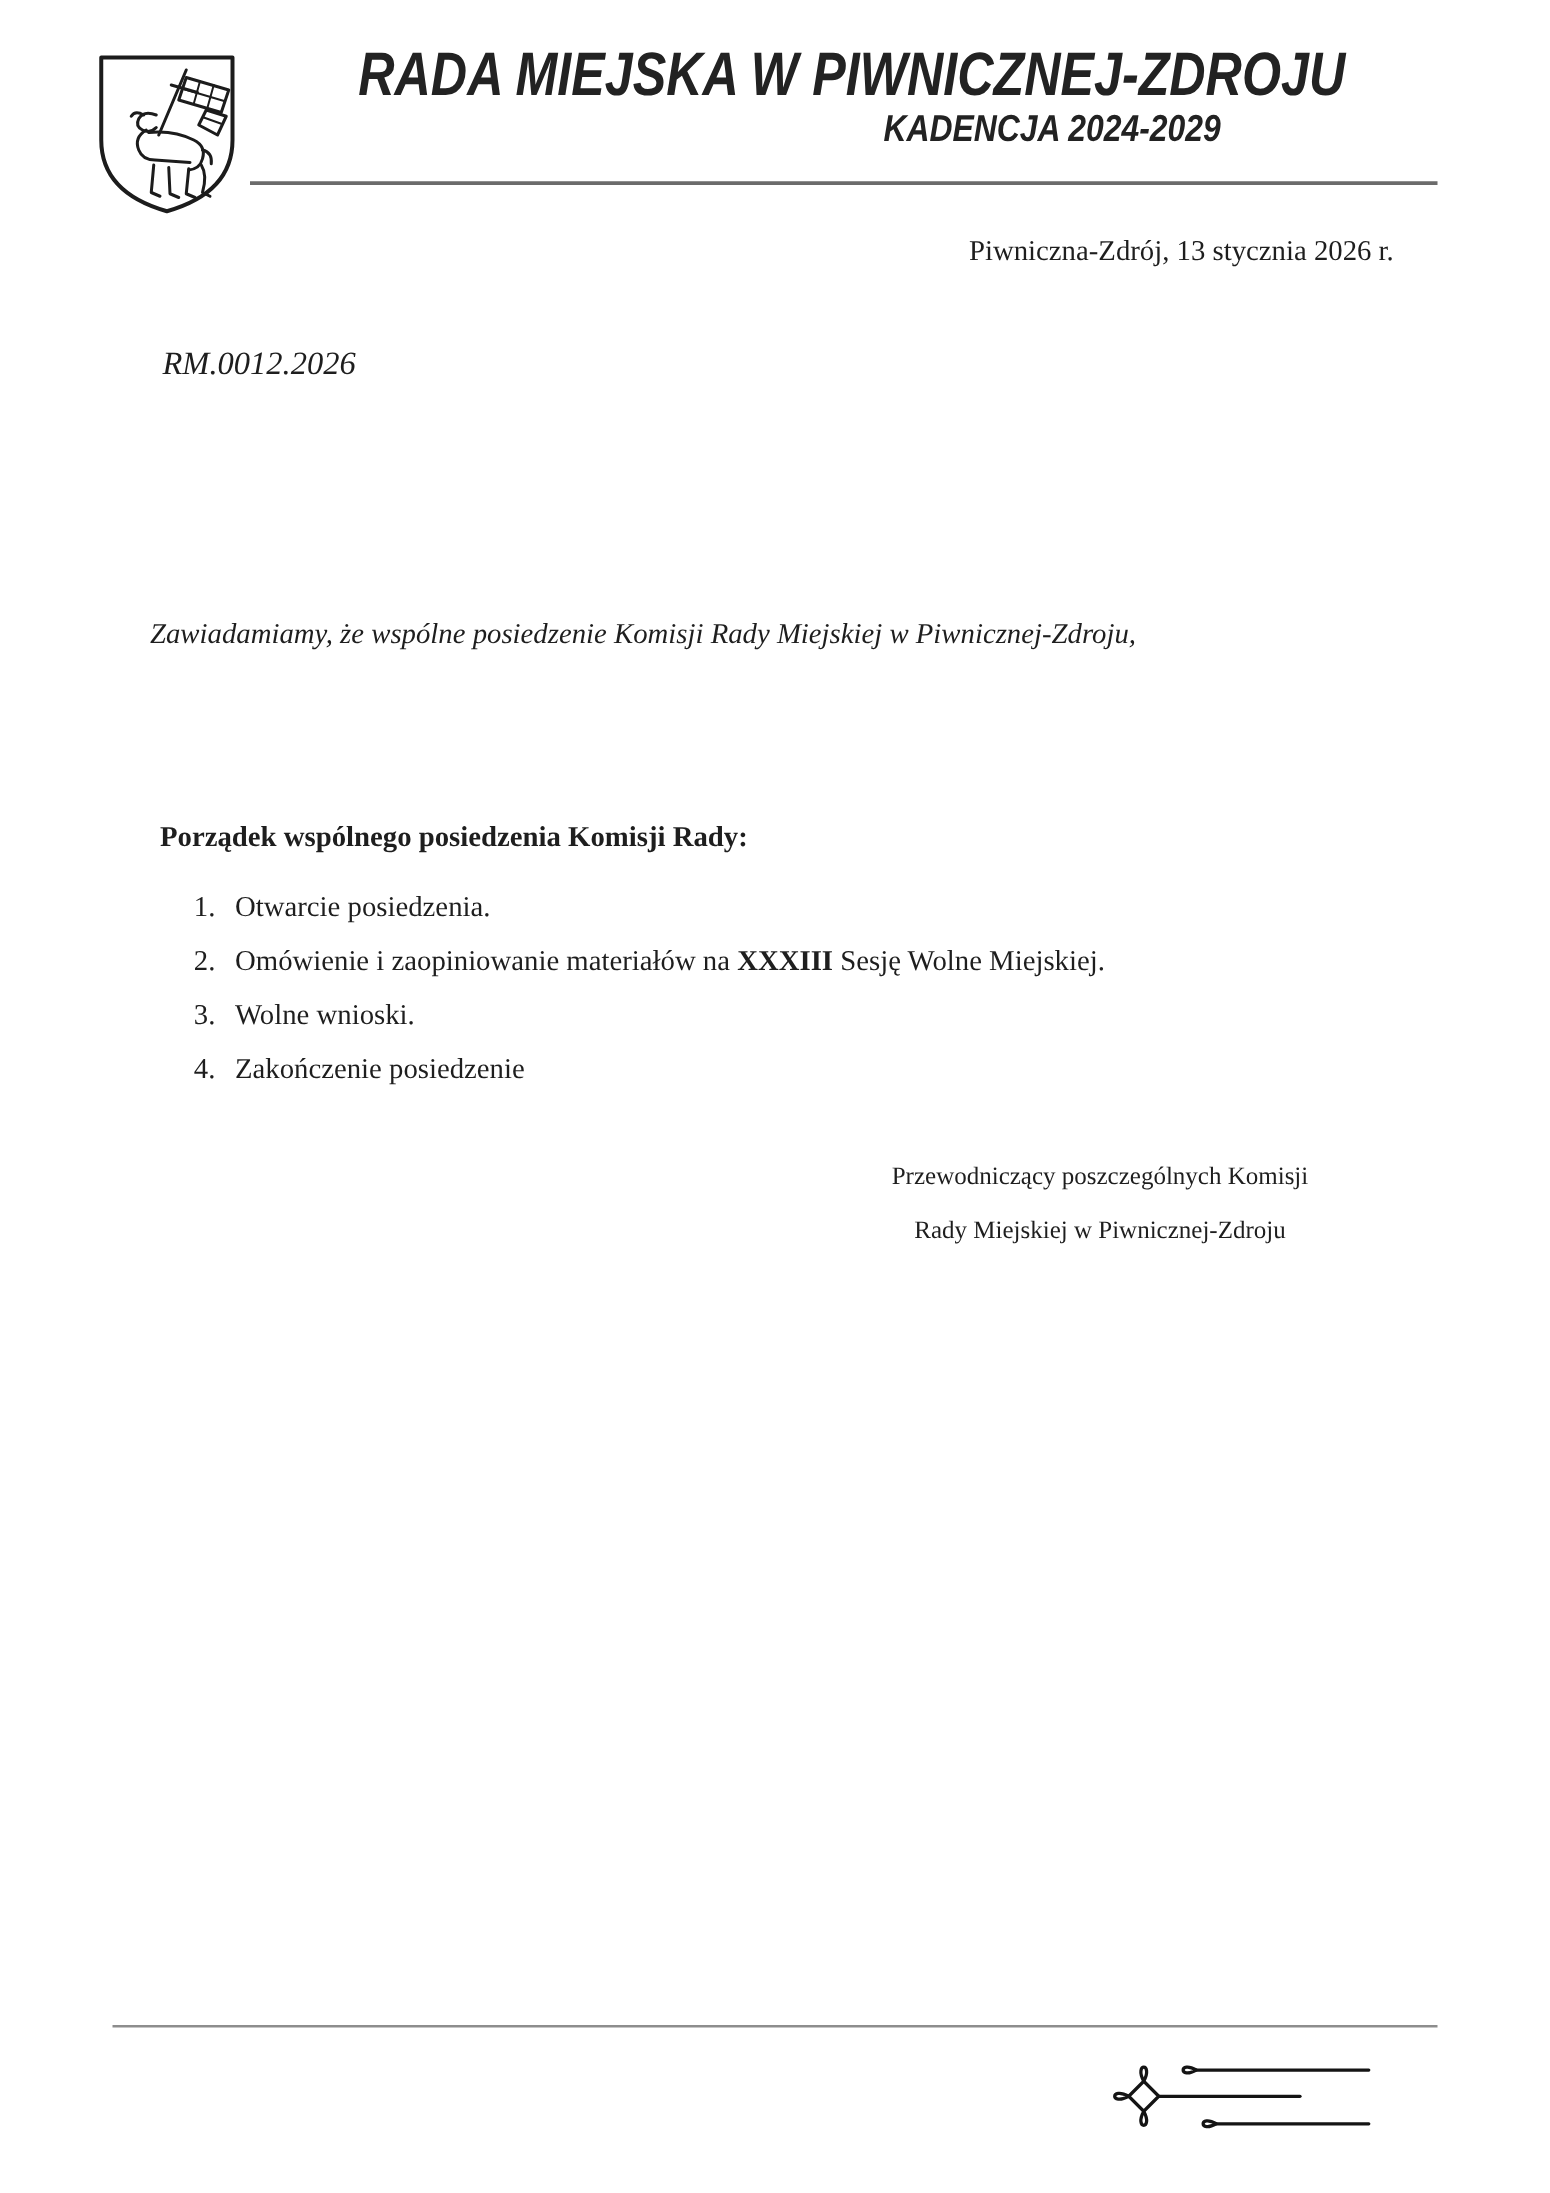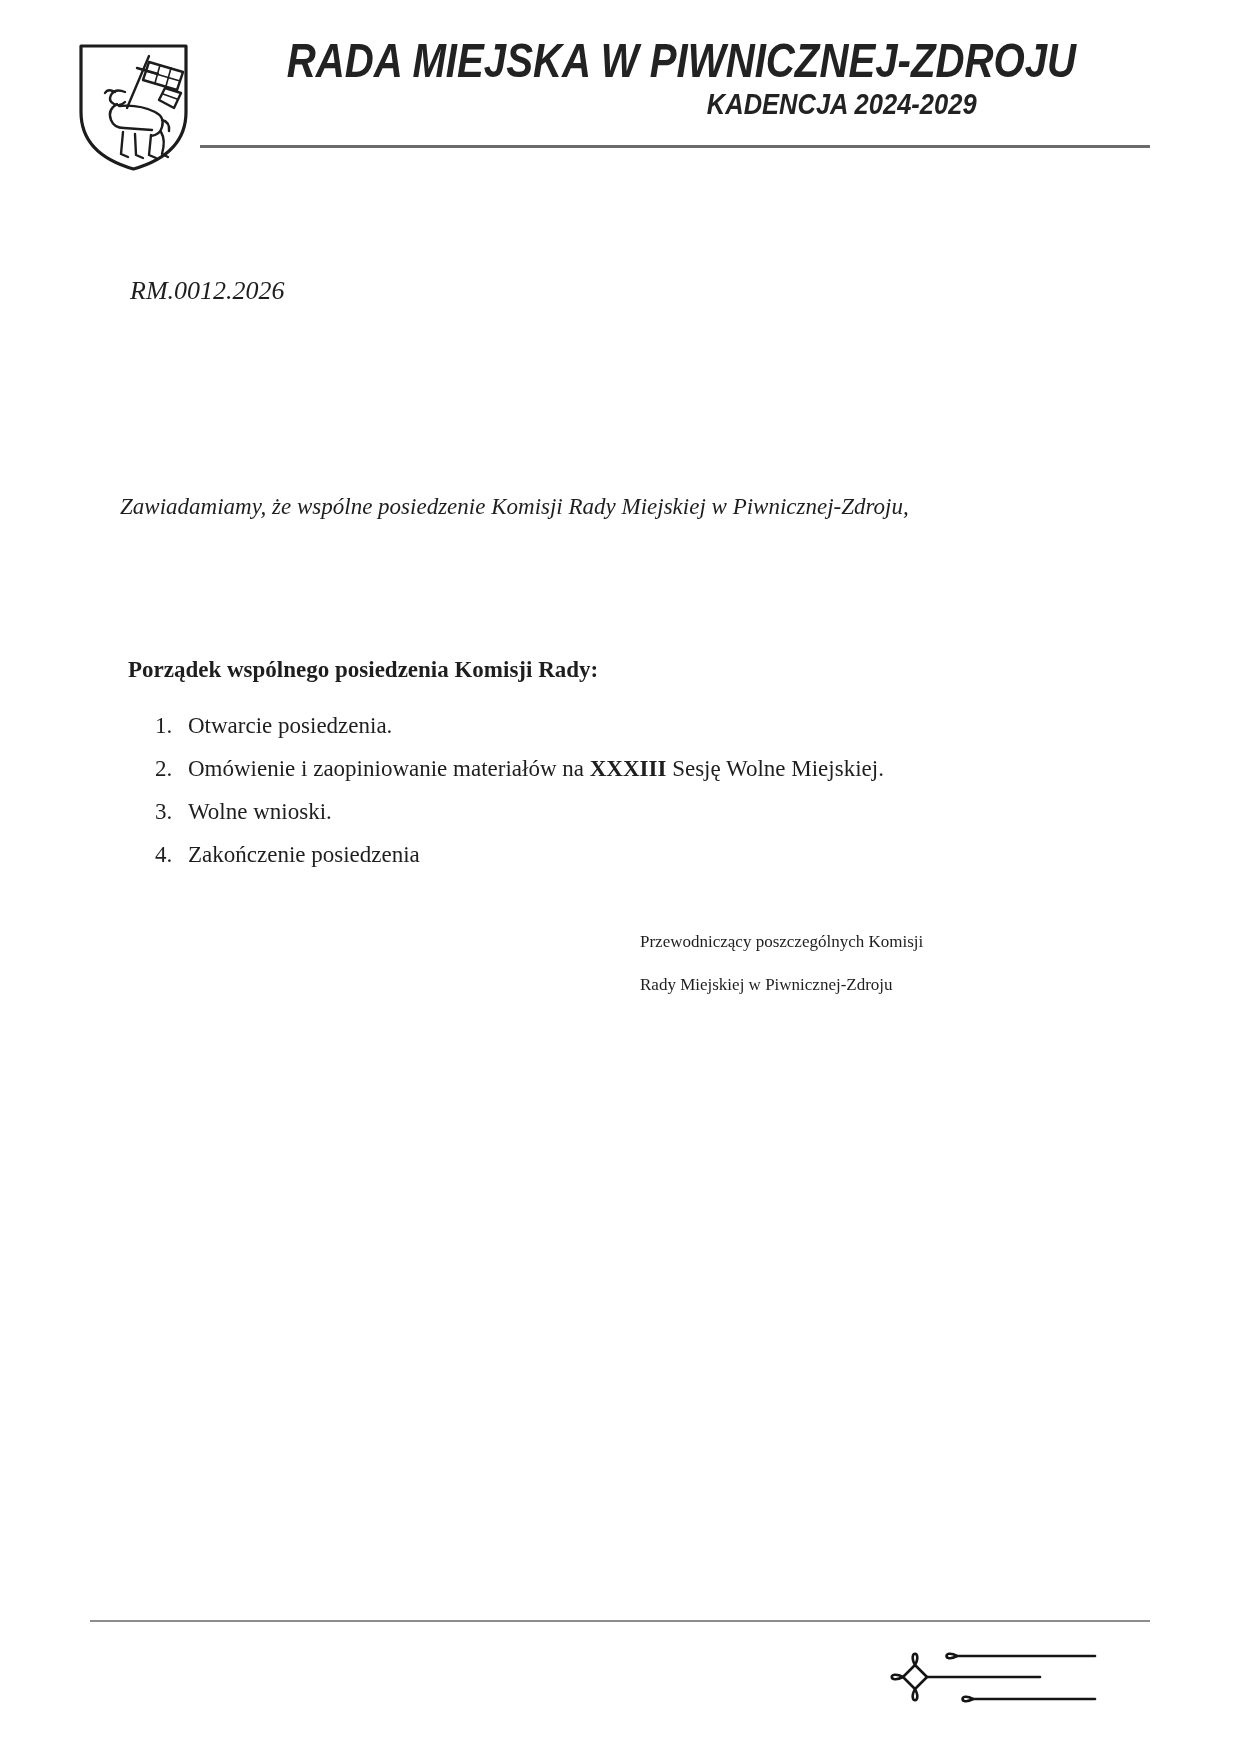--- a/index.html
+++ b/index.html
@@ -106,21 +106,22 @@
   .agenda-item .num {
     width: 33px;
     flex: 0 0 33px;
   }
 
   
   .signature {
     position: absolute;
     left: 640px; top: 920px;
     width: 480px;
-    font-size: 17px;
+    text-align: center;
+    font-size: 20px;
     line-height: 43px;
   }
 
   
   .footer-rule {
     position: absolute;
     left: 90px; top: 1620px;
     width: 1060px; height: 2px;
     background: #8d8d8d;
   }
@@ -175,20 +176,21 @@
     <div class="title">
       <span class="squeeze">RADA MIEJSKA W PIWNICZNEJ-ZDROJU</span>
     </div>
     <div class="subtitle">
       <span class="squeeze">KADENCJA 2024-2029</span>
     </div>
   </div>
 
   <div class="header-rule"></div>
 
+  <div class="place-date">Piwniczna-Zdrój, 13 stycznia 2026 r.</div>
 
   <div class="ref-number">RM.0012.2026</div>
 
   <div class="notice">
     <div>Zawiadamiamy, że wspólne posiedzenie Komisji Rady Miejskiej w Piwnicznej-Zdroju,</div>
   </div>
 
   <div class="agenda-heading">Porządek wspólnego posiedzenia Komisji Rady:</div>
 
   <div class="agenda-list">
@@ -199,21 +201,21 @@
     <div class="agenda-item">
       <span class="num">2.</span>
       <span class="txt"><span>Omówienie i zaopiniowanie materiałów na </span><b>XXXIII</b><span> Sesję Wolne Miejskiej.</span></span>
     </div>
     <div class="agenda-item">
       <span class="num">3.</span>
       <span class="txt"><span>Wolne wnioski.</span><b></b><span></span></span>
     </div>
     <div class="agenda-item">
       <span class="num">4.</span>
-      <span class="txt"><span>Zakończenie posiedzenia</span><b></b><span></span></span>
+      <span class="txt"><span>Zakończenie posiedzenie</span><b></b><span></span></span>
     </div>
   </div>
 
   <div class="signature">
     <div>Przewodniczący poszczególnych Komisji</div>
     <div>Rady Miejskiej w Piwnicznej-Zdroju</div>
   </div>
 
   <div class="footer-rule"></div>
 

